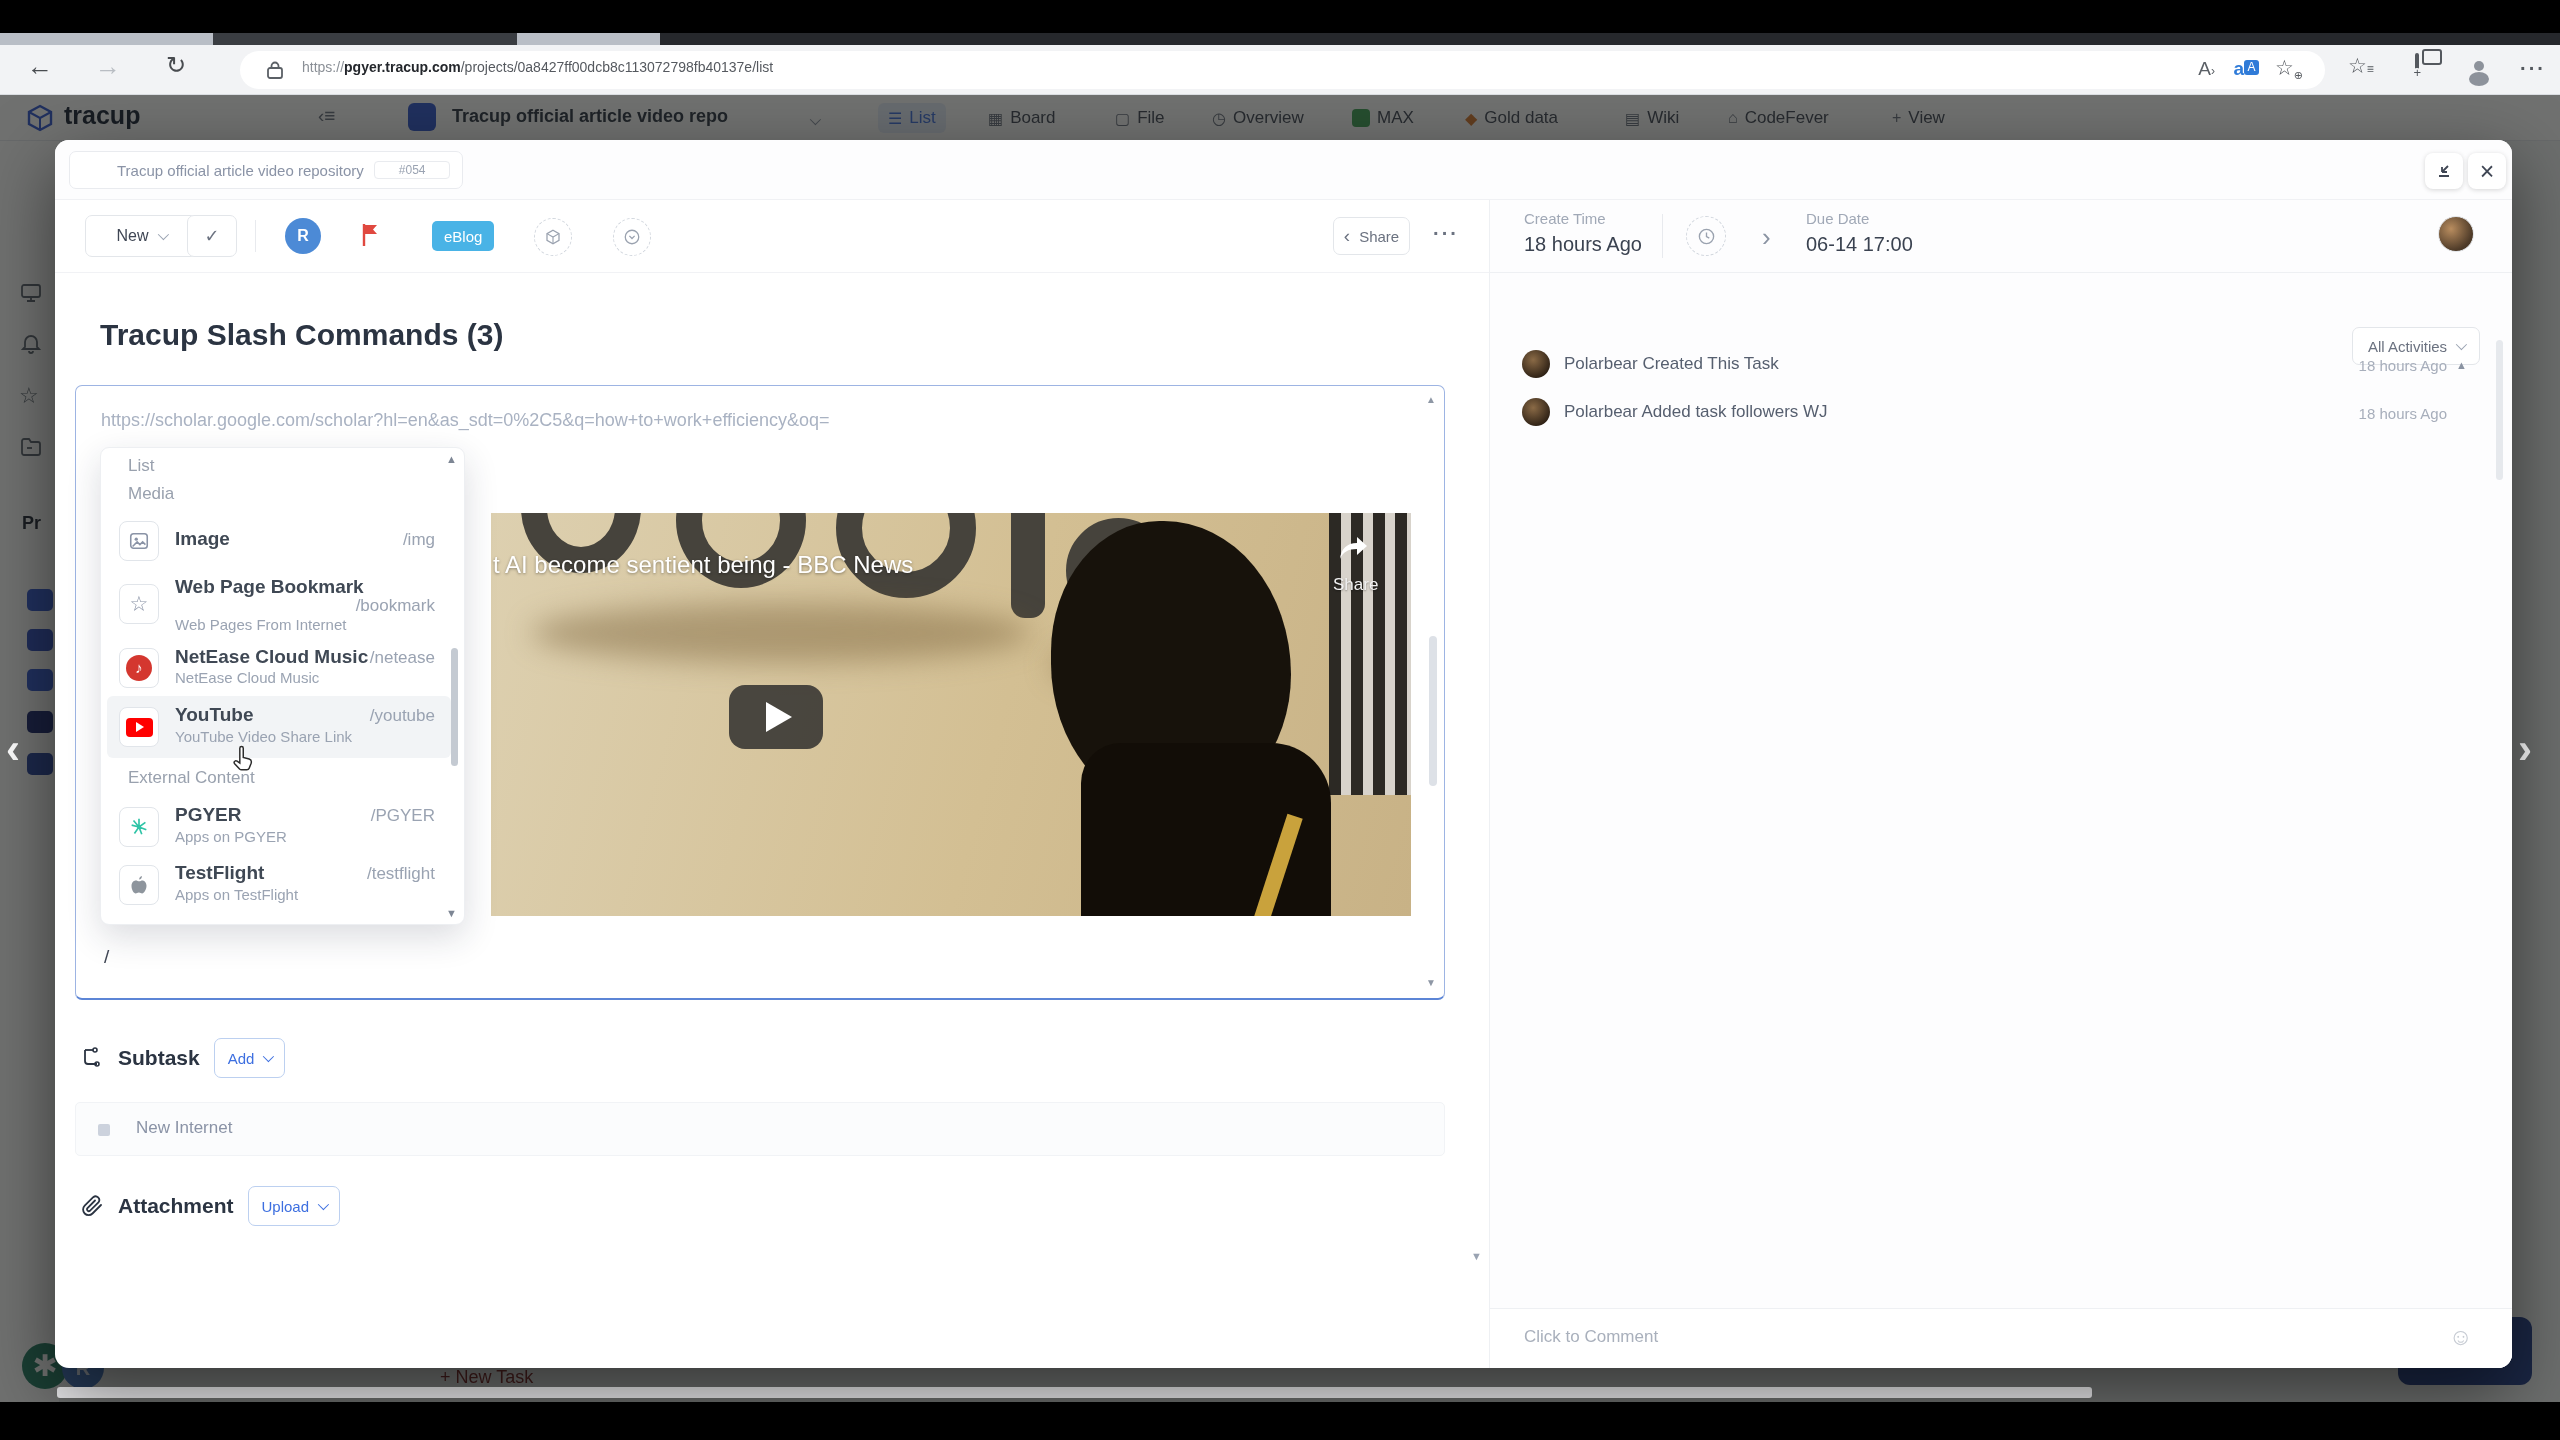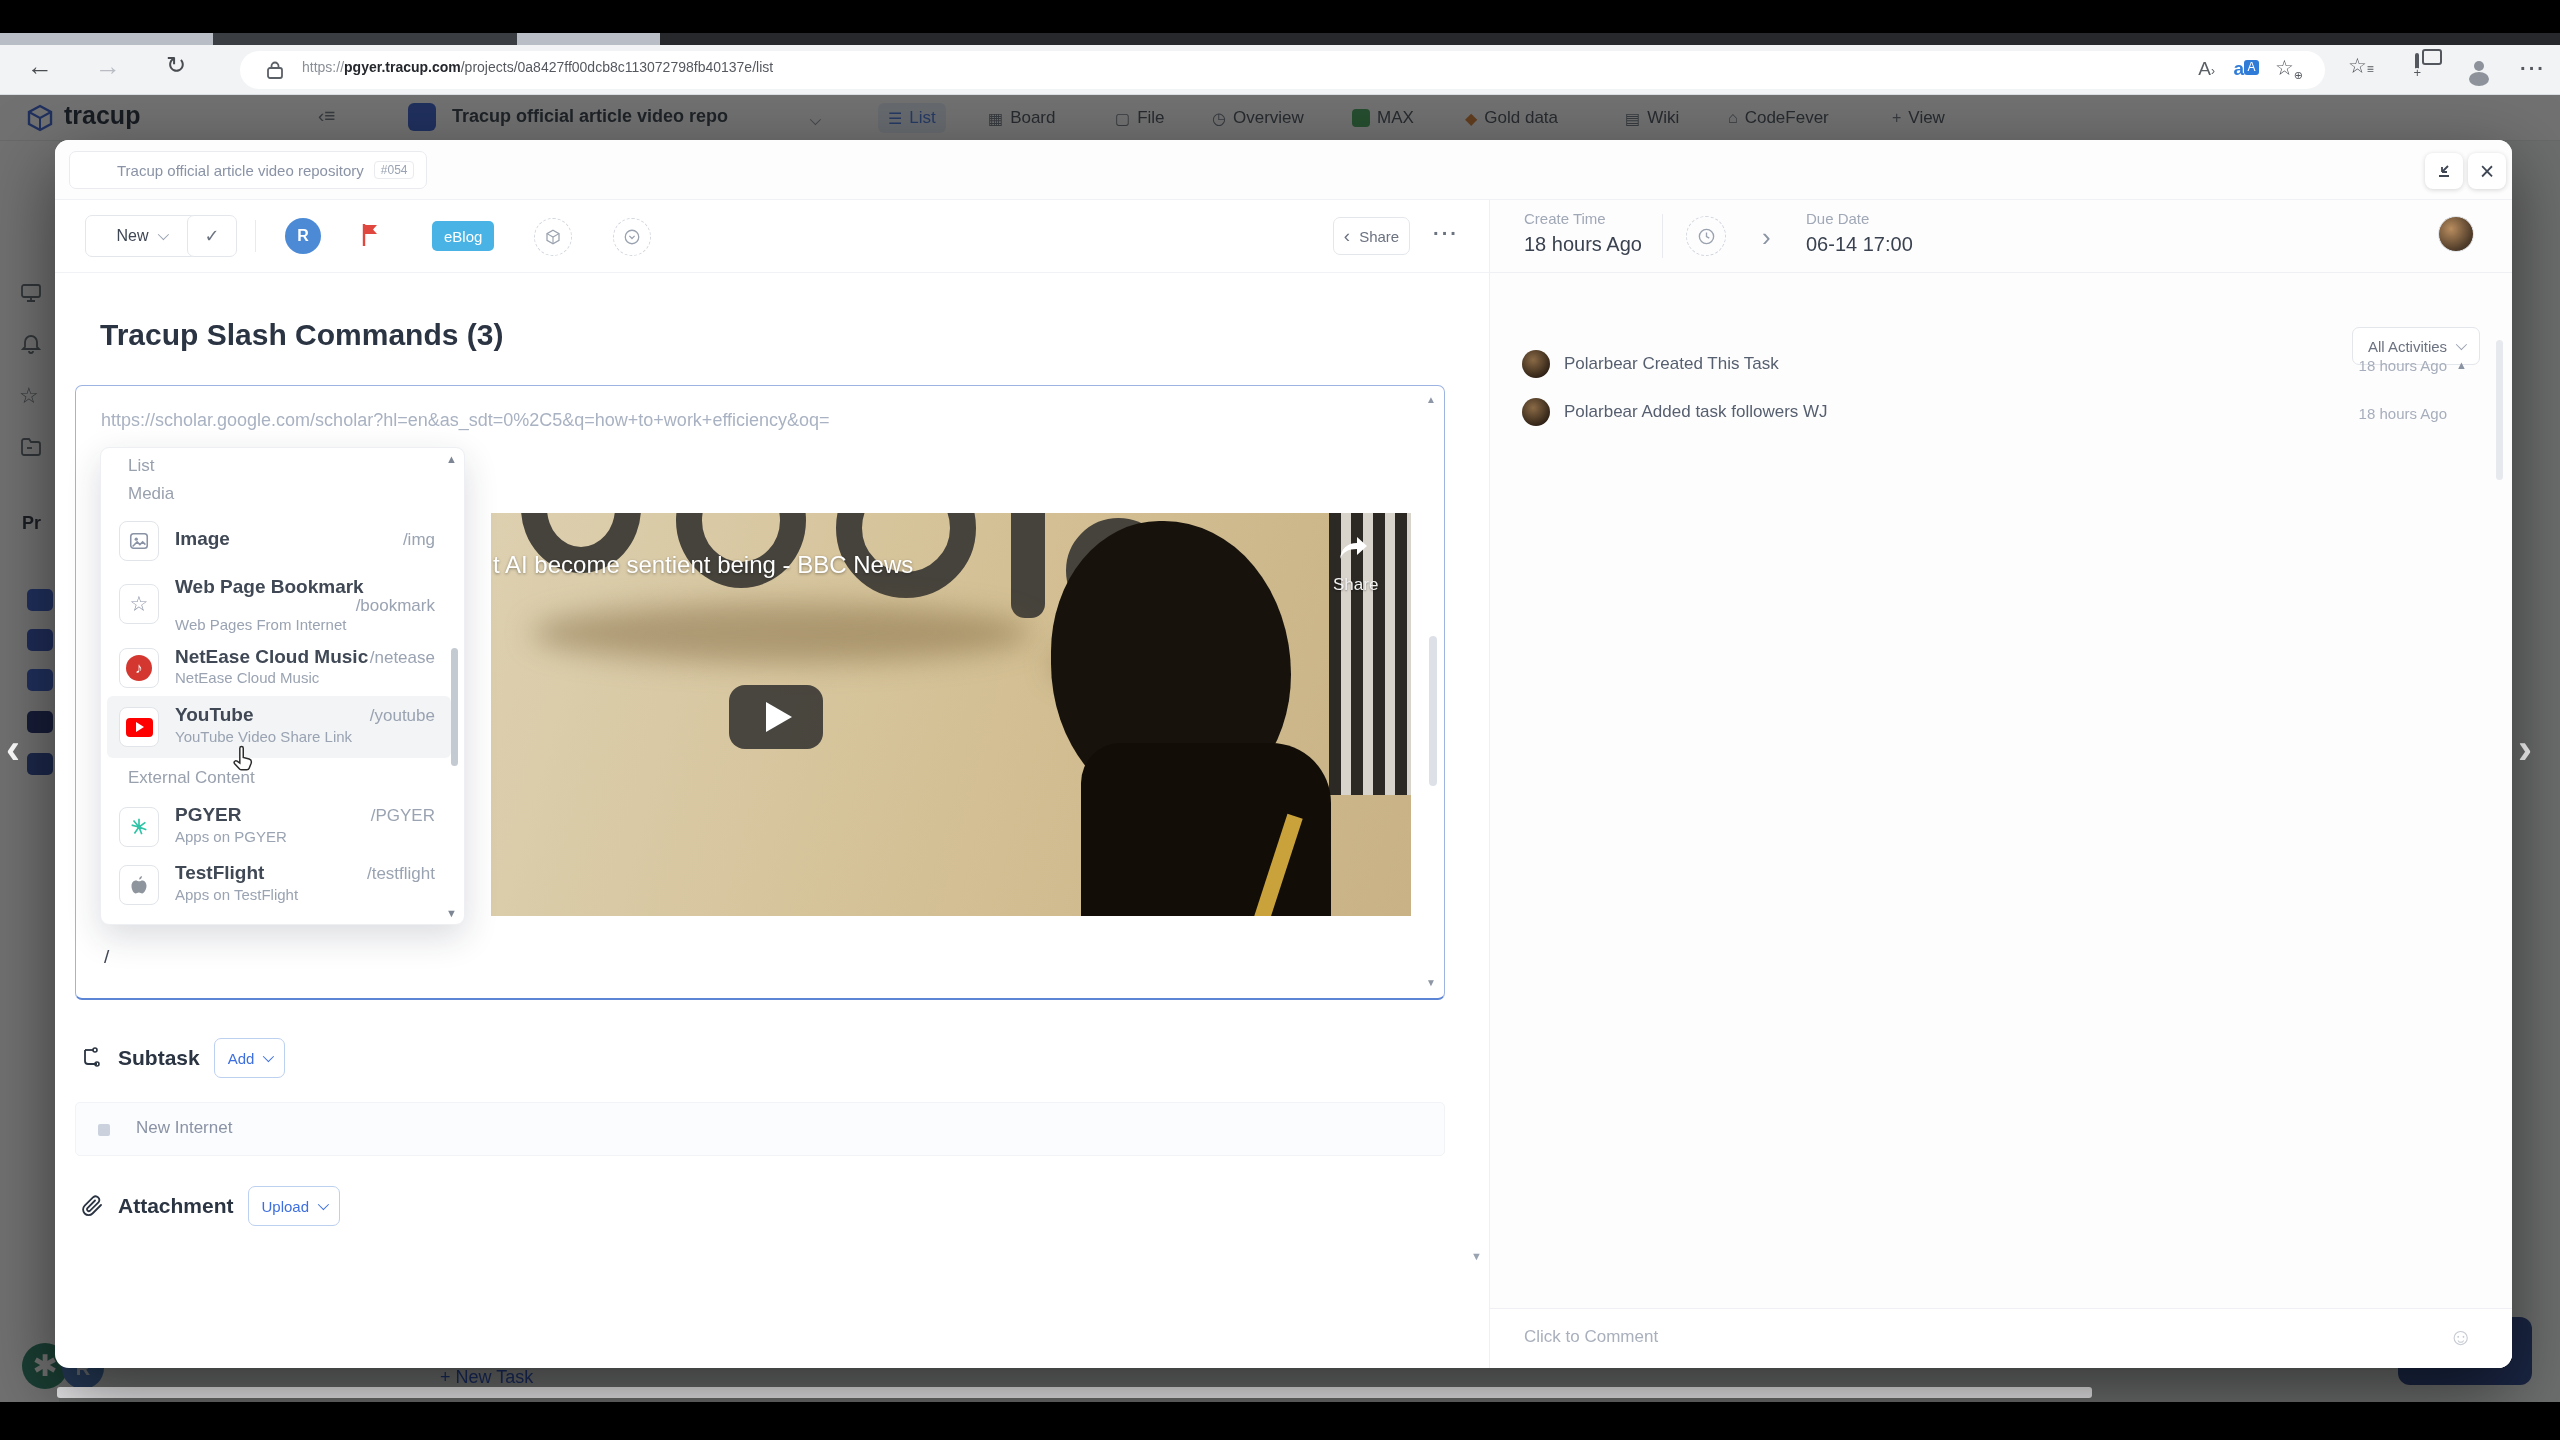--- a/index.html
+++ b/index.html
@@ -41,36 +41,36 @@
   .proj-caret{position:absolute;left:810px;top:16px;}
   .navtab{position:absolute;top:8px;height:30px;display:flex;align-items:center;gap:7px;font-size:17px;color:#3f4654;}
   .navtab .ti{color:#6b7280;font-size:16px;}
   .navtab.active{background:#e8effd;border-radius:6px;padding:0 10px;color:#3d6fe0;}
   .navtab.active .ti{color:#3d6fe0;}
   .sq-ic{width:18px;height:18px;border-radius:4px;display:inline-block;}
   .sidebar{position:absolute;left:0;top:46px;width:60px;height:1261px;background:#fff;border-right:1px solid #eceef1;}
   .side-ic{position:absolute;left:19px;}
   .side-label{position:absolute;left:22px;top:372px;font-weight:700;font-size:18px;color:#1d2433;}
   .proj-sq{position:absolute;left:27px;width:26px;height:22px;border-radius:5px;background:#2f54d0;}
-  .newtask-ghost{position:absolute;left:440px;top:1272px;font-size:18px;color:#1d4ed8;}
+  .newtask-ghost{position:absolute;left:440px;top:1272px;font-size:18px;color:#7f1d1d;}
   .navy-btn{position:absolute;left:2398px;top:1222px;width:134px;height:68px;border-radius:12px;background:#1e3a8c;}
   .pgyer-fab{position:absolute;left:22px;top:1248px;width:46px;height:46px;border-radius:50%;background:#1d7a5f;color:#fff;text-align:center;font-size:30px;line-height:46px;}
   .r-fab{position:absolute;left:62px;top:1252px;width:42px;height:42px;border-radius:50%;background:#3a6fc0;color:#dfe8f6;text-align:center;font-size:20px;line-height:42px;font-weight:700;}
   .dim{position:absolute;left:0;top:0;width:2560px;height:1307px;background:rgba(24,26,24,0.62);}
   .edge-chev{position:absolute;top:630px;color:#fff;font-size:42px;font-weight:700;z-index:40;}
   .hscroll{position:absolute;left:57px;top:1292px;width:2035px;height:11px;background:#ececee;border-radius:3px;z-index:35;}
 
   
   .modal{position:absolute;left:55px;top:45px;width:2457px;height:1228px;background:#fff;border-radius:14px;
          box-shadow:0 24px 70px rgba(0,0,0,.5);z-index:50;overflow:hidden;}
   .m-header{position:absolute;left:0;top:0;width:2457px;height:60px;border-bottom:1px solid #f0f1f4;background:#fdfdfe;}
   .crumb-box{position:absolute;left:14px;top:11px;height:38px;border:1px solid #e9ebef;border-radius:7px;
              display:flex;align-items:center;padding:0 12px;gap:10px;background:#fff;}
   .crumb-box .txt{font-size:15px;color:#8a93a6;margin-left:35px;}
-  .crumb-box .badge{font-size:12px;color:#9aa3b2;border:1px solid #e9ebef;border-radius:4px;padding:1px 6px;}
+  .crumb-box .badge{font-size:12px;color:#9aa3b2;border:1px solid #e9ebef;border-radius:4px;padding:1px 24px;}
   .winbtn{position:absolute;top:13px;width:38px;height:36px;background:#fff;border-radius:8px;
           box-shadow:0 1px 5px rgba(0,0,0,.16);display:flex;align-items:center;justify-content:center;color:#3f4654;}
 
   .m-toolbar{position:absolute;left:0;top:60px;width:1434px;height:72px;}
   .btn{border:1px solid #e3e6ea;border-radius:7px;background:#fff;display:flex;align-items:center;justify-content:center;gap:9px;color:#3f4654;font-size:16px;}
   .tb-new{position:absolute;left:30px;top:15px;width:112px;height:42px;}
   .tb-check{position:absolute;left:132px;top:15px;width:50px;height:42px;color:#6b7280;font-size:18px;}
   .vdiv{position:absolute;width:1px;background:#e8eaee;}
   .tb-avatar{position:absolute;left:230px;top:18px;width:36px;height:36px;border-radius:50%;background:#4c8ad6;color:#fff;
              text-align:center;line-height:36px;font-size:16px;font-weight:700;}

